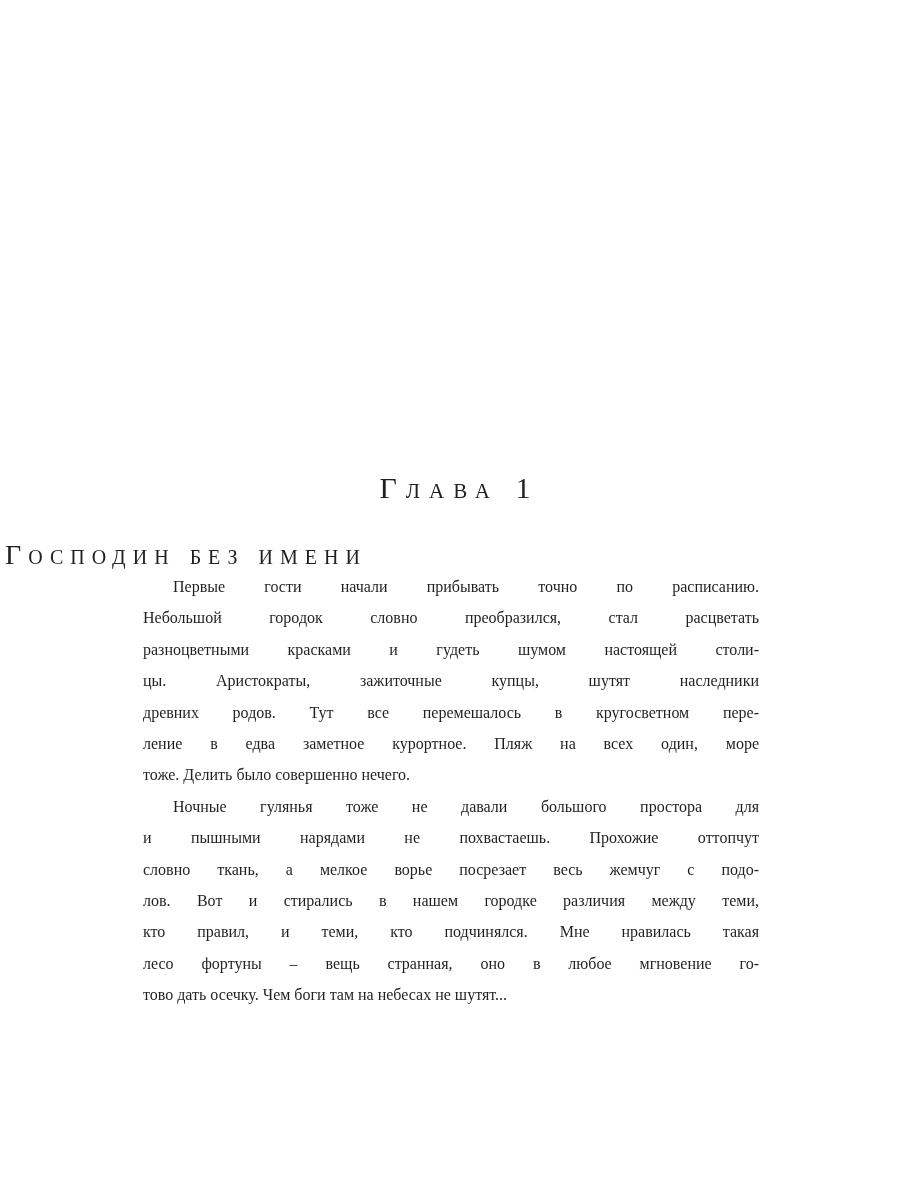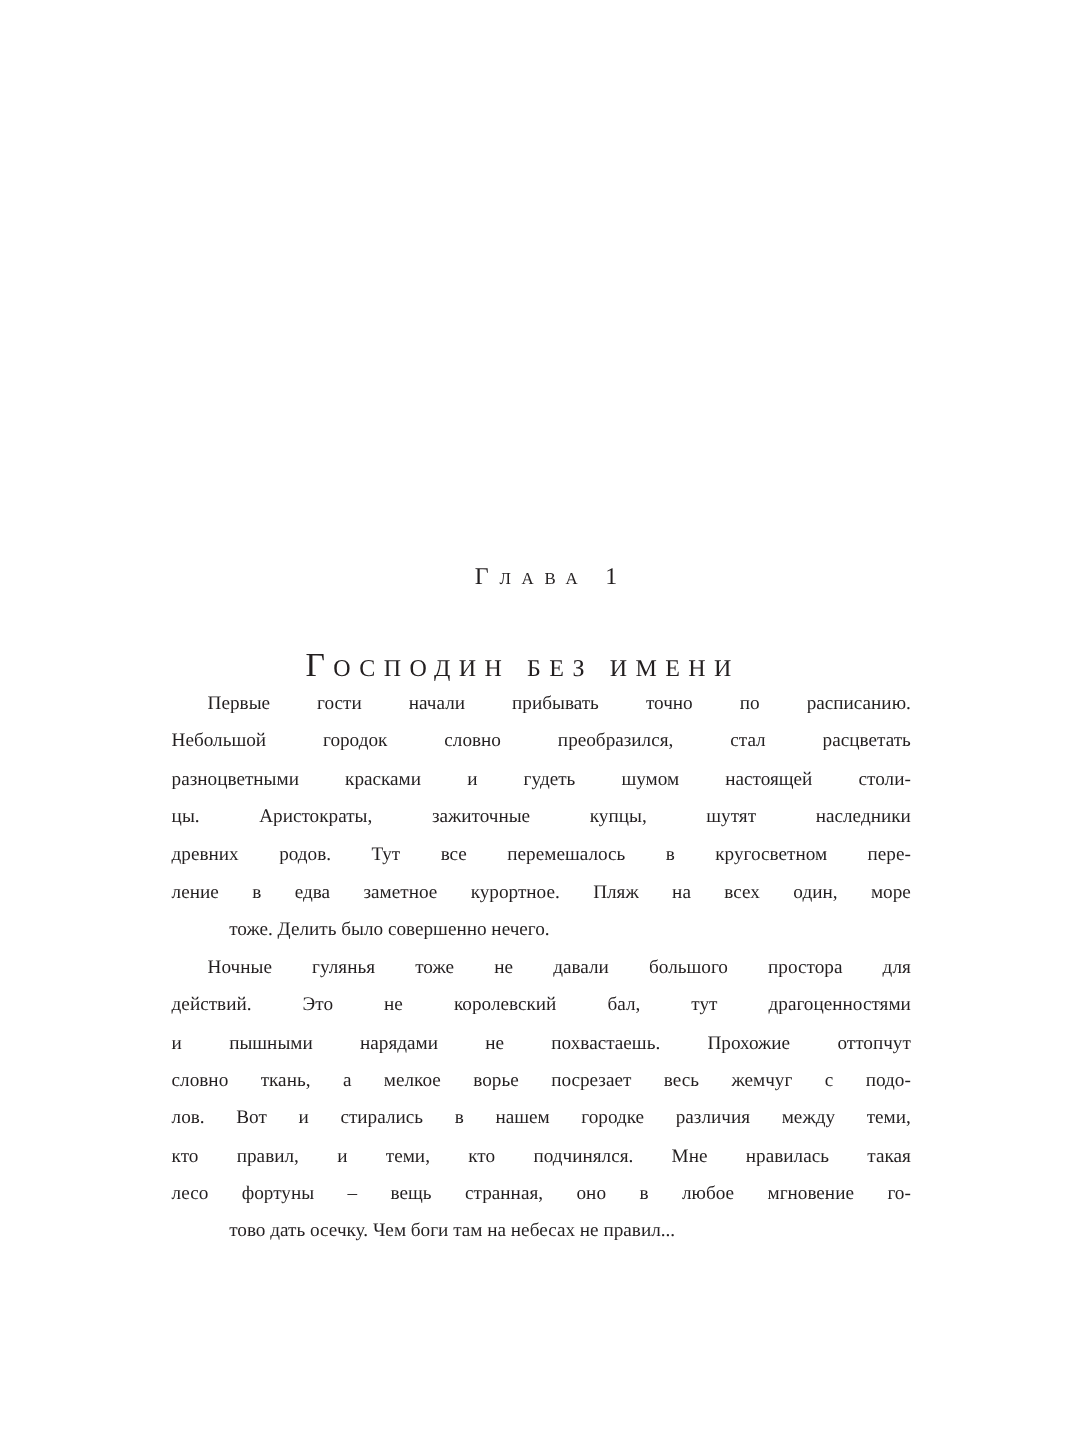--- a/index.html
+++ b/index.html
@@ -19,34 +19,33 @@
       position: absolute;
       left: 0; top: 0;
       width: 900px; height: 1200px;
     }
     .chapter-number {
       position: absolute;
       top: 448px;
       left: 0;
       width: 900px;
       text-align: center;
-      font-size: 20px;
+      font-size: 30px;
       font-variant: small-caps;
       letter-spacing: 9px;
       line-height: 40px;
       font-weight: normal;
       padding-left: 19px;
       box-sizing: border-box;
     }
     .chapter-title {
       position: absolute;
       top: 512px;
       left: 0;
       width: 866px;
-      text-align: center;
       font-size: 28px;
       font-variant: small-caps;
       letter-spacing: 7px;
       line-height: 40px;
       font-weight: normal;
       padding-left: 5px;
       box-sizing: border-box;
     }
     .body-text {
       position: absolute;
@@ -60,21 +59,20 @@
       text-align-last: justify;
       white-space: nowrap;
       height: 31.4px;
     }
     .line.first {
       padding-left: 30px;
       font-family: Liberation Serif, serif;
     }
     .line.last {
       text-align-last: left;
-      margin-left: 48px;
     }
   </style>
 </head>
 <body>
 
 <div class="page">
   <h1 class="chapter-number">Глава 1</h1>
   <h2 class="chapter-title">Господин без имени</h2>
 
   <div class="body-text">
@@ -82,22 +80,21 @@
       <span class="line first">Первые гости начали прибывать точно по расписанию.</span>
       <span class="line">Небольшой городок словно преобразился, стал расцветать</span>
       <span class="line">разноцветными красками и гудеть шумом настоящей столи-</span>
       <span class="line">цы. Аристократы, зажиточные купцы, шутят наследники</span>
       <span class="line">древних родов. Тут все перемешалось в кругосветном пере-</span>
       <span class="line">ление в едва заметное курортное. Пляж на всех один, море</span>
       <span class="line last">тоже. Делить было совершенно нечего.</span>
     </div>
     <div class="para-block">
       <span class="line first">Ночные гулянья тоже не давали большого простора для</span>
-      <span class="line">действий. Это не королевский бал, тут драгоценностями</span>
       <span class="line">и пышными нарядами не похвастаешь. Прохожие оттопчут</span>
       <span class="line">словно ткань, а мелкое ворье посрезает весь жемчуг с подо-</span>
       <span class="line">лов. Вот и стирались в нашем городке различия между теми,</span>
       <span class="line">кто правил, и теми, кто подчинялся. Мне нравилась такая</span>
       <span class="line">лесо фортуны – вещь странная, оно в любое мгновение го-</span>
-      <span class="line last">тово дать осечку. Чем боги там на небесах не правил...</span>
+      <span class="line last">тово дать осечку. Чем боги там на небесах не шутят...</span>
     </div>
   </div>
 </div>
 
 </body></html>

